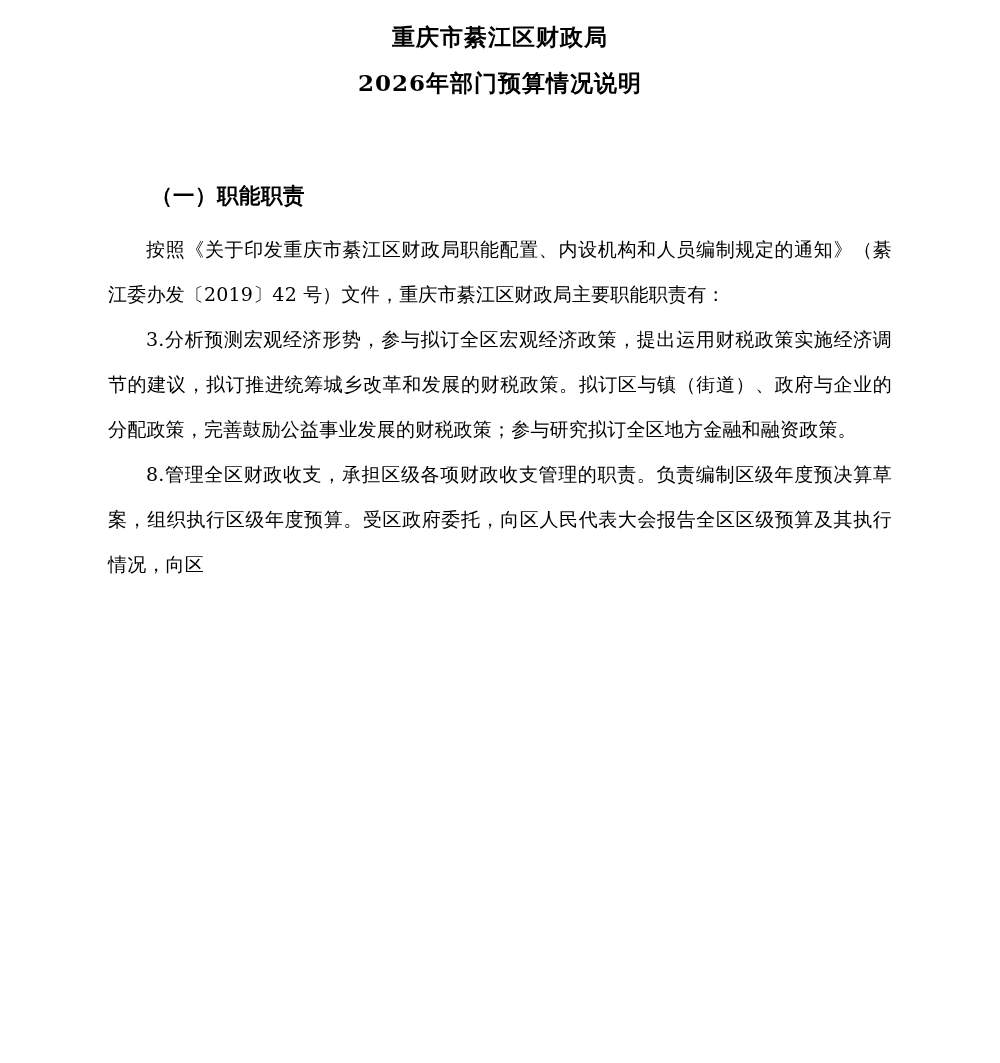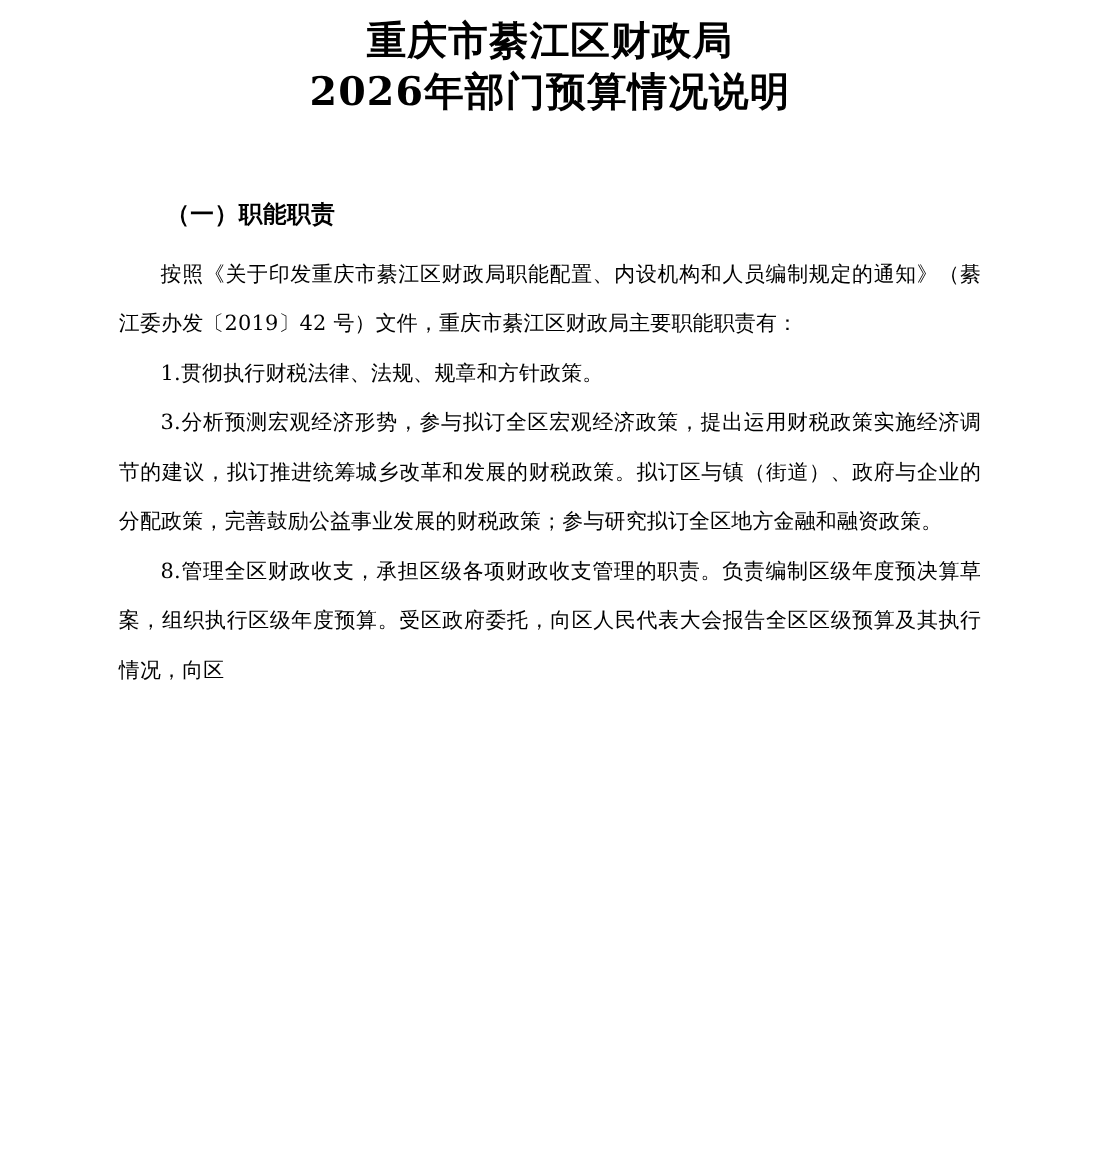--- a/index.html
+++ b/index.html
@@ -17,21 +17,21 @@
   .page {
     width: 1000px;
     height: 1063px;
     box-sizing: border-box;
     padding: 14px 108px 0 108px;
     position: relative;
   }
   .doc-title {
     text-align: center;
     font-weight: bold;
-    font-size: 36px;
+    font-size: 23px;
     line-height: 46px;
     letter-spacing: 1px;
     margin: 0;
   }
   .title-line {
     display: block;
   }
   .spacer-after-title {
     height: 58px;
   }
@@ -70,17 +70,16 @@
     <span class="title-line">重庆市綦江区财政局</span>
     <span class="title-line">2026年部门预算情况说明</span>
   </h1>
 
   <div class="spacer-after-title"></div>
 
 
   <h3 class="heading-2">（一）职能职责</h3>
 
   <p class="body-para">按照《关于印发重庆市綦江区财政局职能配置、内设机构和人员编制规定的通知》（綦江委办发〔2019〕42 号）文件，重庆市綦江区财政局主要职能职责有：</p>
-  <p class="body-para">1.贯彻执行财税法律、法规、规章和方针政策。</p>
   <p class="body-para">3.分析预测宏观经济形势，参与拟订全区宏观经济政策，提出运用财税政策实施经济调节的建议，拟订推进统筹城乡改革和发展的财税政策。拟订区与镇（街道）、政府与企业的分配政策，完善鼓励公益事业发展的财税政策；参与研究拟订全区地方金融和融资政策。</p>
   <p class="body-para">8.管理全区财政收支，承担区级各项财政收支管理的职责。负责编制区级年度预决算草案，组织执行区级年度预算。受区政府委托，向区人民代表大会报告全区区级预算及其执行情况，向区</p>
 
 </div>
 
 </body></html>

